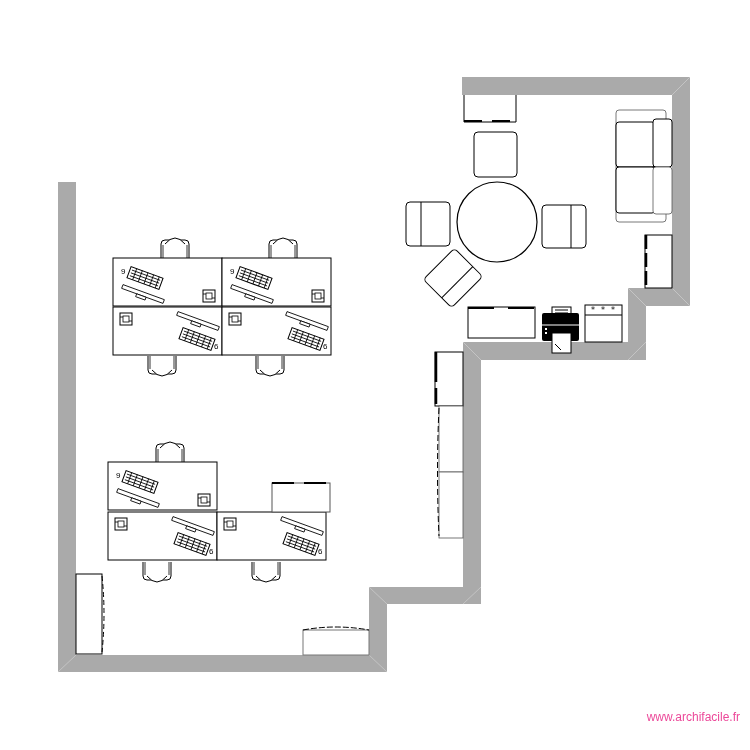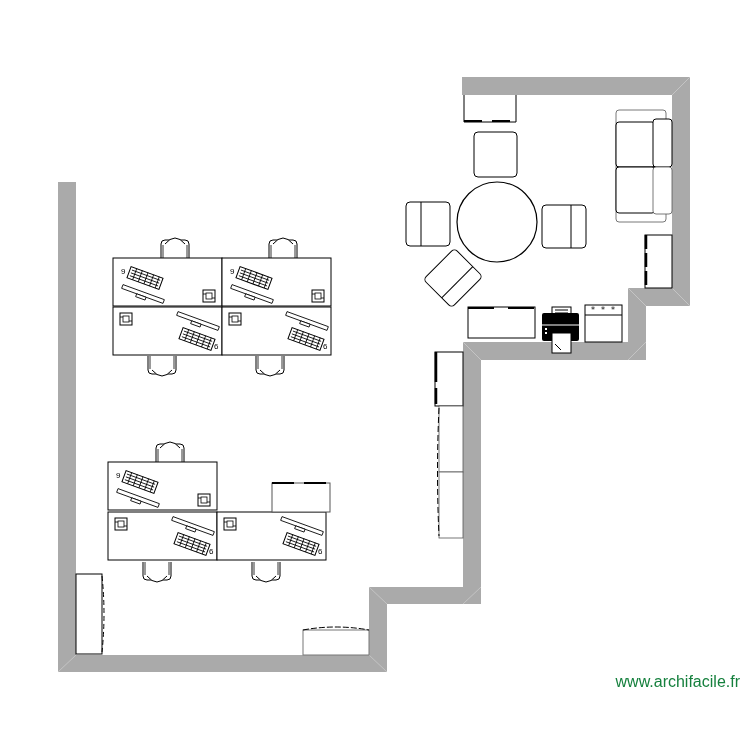--- a/index.html
+++ b/index.html
@@ -1,18 +1,18 @@
 <!DOCTYPE html>
 <html><head>
 <meta charset="utf-8">
 <style>
   html, body { margin:0; padding:0; background:#ffffff; }
   body { width:750px; height:750px; position:relative; overflow:hidden; font-family:"Liberation Sans", sans-serif; }
   #plan { position:absolute; left:0; top:0; width:750px; height:750px; }
-  .watermark { position:absolute; right:10px; top:673px; font-size:16px; color:#15803d; font-family:"Liberation Sans", sans-serif; }
+  .watermark { position:absolute; right:10px; top:710px; font-size:12px; color:#ec4899; font-family:"Liberation Sans", sans-serif; }
 </style>
 </head>
 <body>
 
 <svg id="plan" viewBox="0 0 750 750" xmlns="http://www.w3.org/2000/svg">
   <defs>
     <g id="chair-up">
       <path d="M -14 0 L -14 -14 Q -14 -18 -10 -18 L 10 -18 Q 14 -18 14 -14 L 14 0" fill="#fff" stroke="#000" stroke-width="1"></path>
       <path d="M -12 0 L -12 -13 M 12 0 L 12 -13" stroke="#000" stroke-width="0.8"></path>
       <path d="M -10 -14 Q 0 -26 10 -14" fill="#fff" stroke="#000" stroke-width="1"></path>

